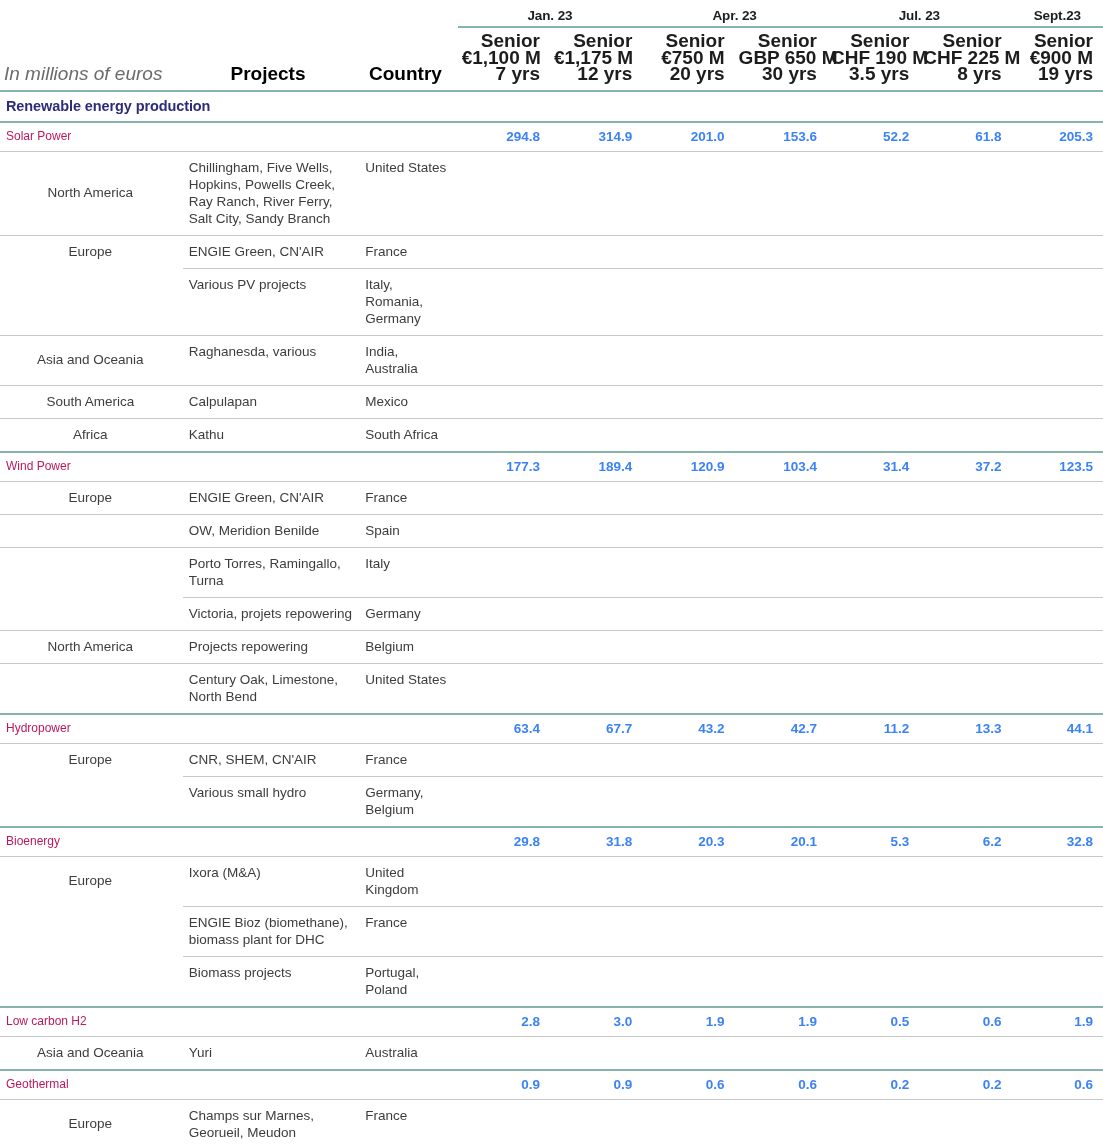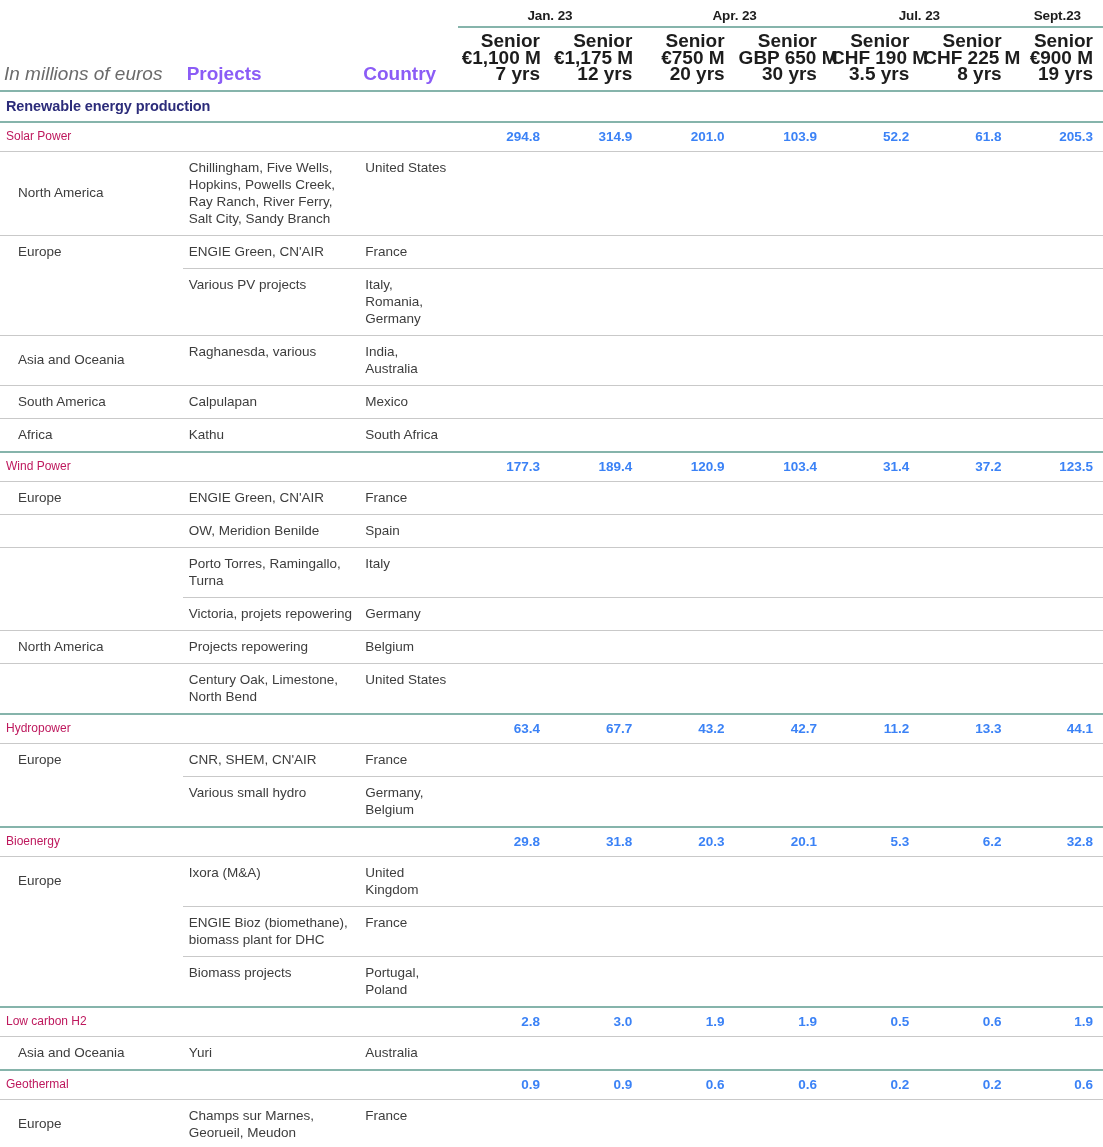--- a/index.html
+++ b/index.html
@@ -82,22 +82,23 @@
     padding-bottom: 7px;
     font-style: italic;
     color: #6b6b6b;
     font-size: 13px;
   }
   .hdr-bold {
     vertical-align: bottom;
     padding-left: 6px;
     padding-bottom: 7px;
     font-weight: bold;
-    color: #8b5cf6;
+    color: #000000;
     font-size: 13.5px;
+    text-align: center;
   }
 
   
   tr.rule-teal > td { border-top: 2.5px solid #86b4ab; }
   tr.rule-gray > td { border-top: 1.5px solid #c9c9c9; }
   tr.rule-gray-partial > td.no-rule { border-top: 0; }
   tr.rule-gray-partial > td { border-top: 1.5px solid #c9c9c9; }
 
   
   .sect-navy td {
@@ -125,21 +126,22 @@
 
   
   .data td {
     padding: 7px 6px 8px 6px;
     font-size: 13.5px;
     line-height: 17px;
     color: #3d3d3d;
   }
   .data td.region {
     vertical-align: middle;
-    padding-left: 18px;
+    padding-left: 4px;
+    text-align: center;
   }
   .data td.project  { padding-left: 6px; }
   .data td.country  { padding-left: 6px; }
   .data td.num      { text-align: right; padding-right: 10px; }
 </style>
 </head>
 <body>
 
 <div class="sheet">
   <table class="fin">
@@ -205,21 +207,21 @@
           </td>
         </tr>
         <tr class="sect-navy rule-teal">
           <td colspan="10">Renewable energy production</td>
         </tr>
         <tr class="cat rule-teal">
           <td colspan="3">Solar Power</td>
           <td class="num">294.8</td>
           <td class="num">314.9</td>
           <td class="num">201.0</td>
-          <td class="num">103.9</td>
+          <td class="num">153.6</td>
           <td class="num">52.2</td>
           <td class="num">61.8</td>
           <td class="num">205.3</td>
         </tr>
         <tr class="data rule-gray">
           <td class="region">North America</td>
           <td class="project">Chillingham, Five Wells, Hopkins, Powells Creek, Ray Ranch, River Ferry, Salt City, Sandy Branch</td>
           <td class="country">United States</td>
           <td class="num"></td>
           <td class="num"></td>

